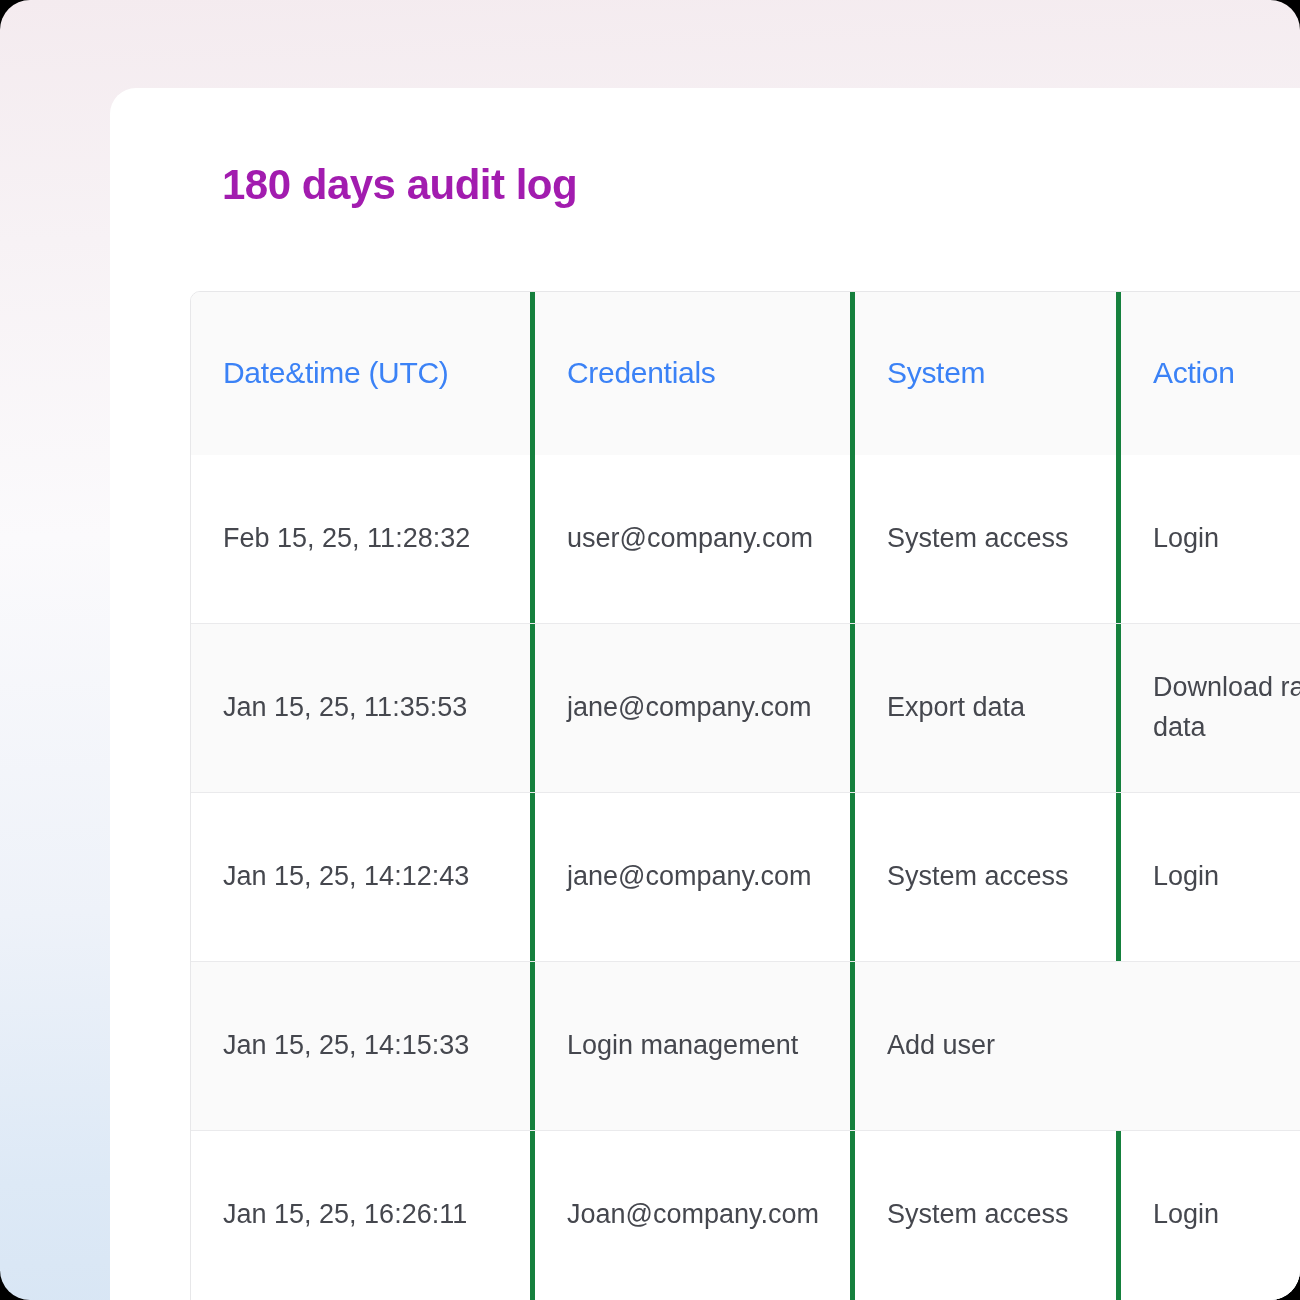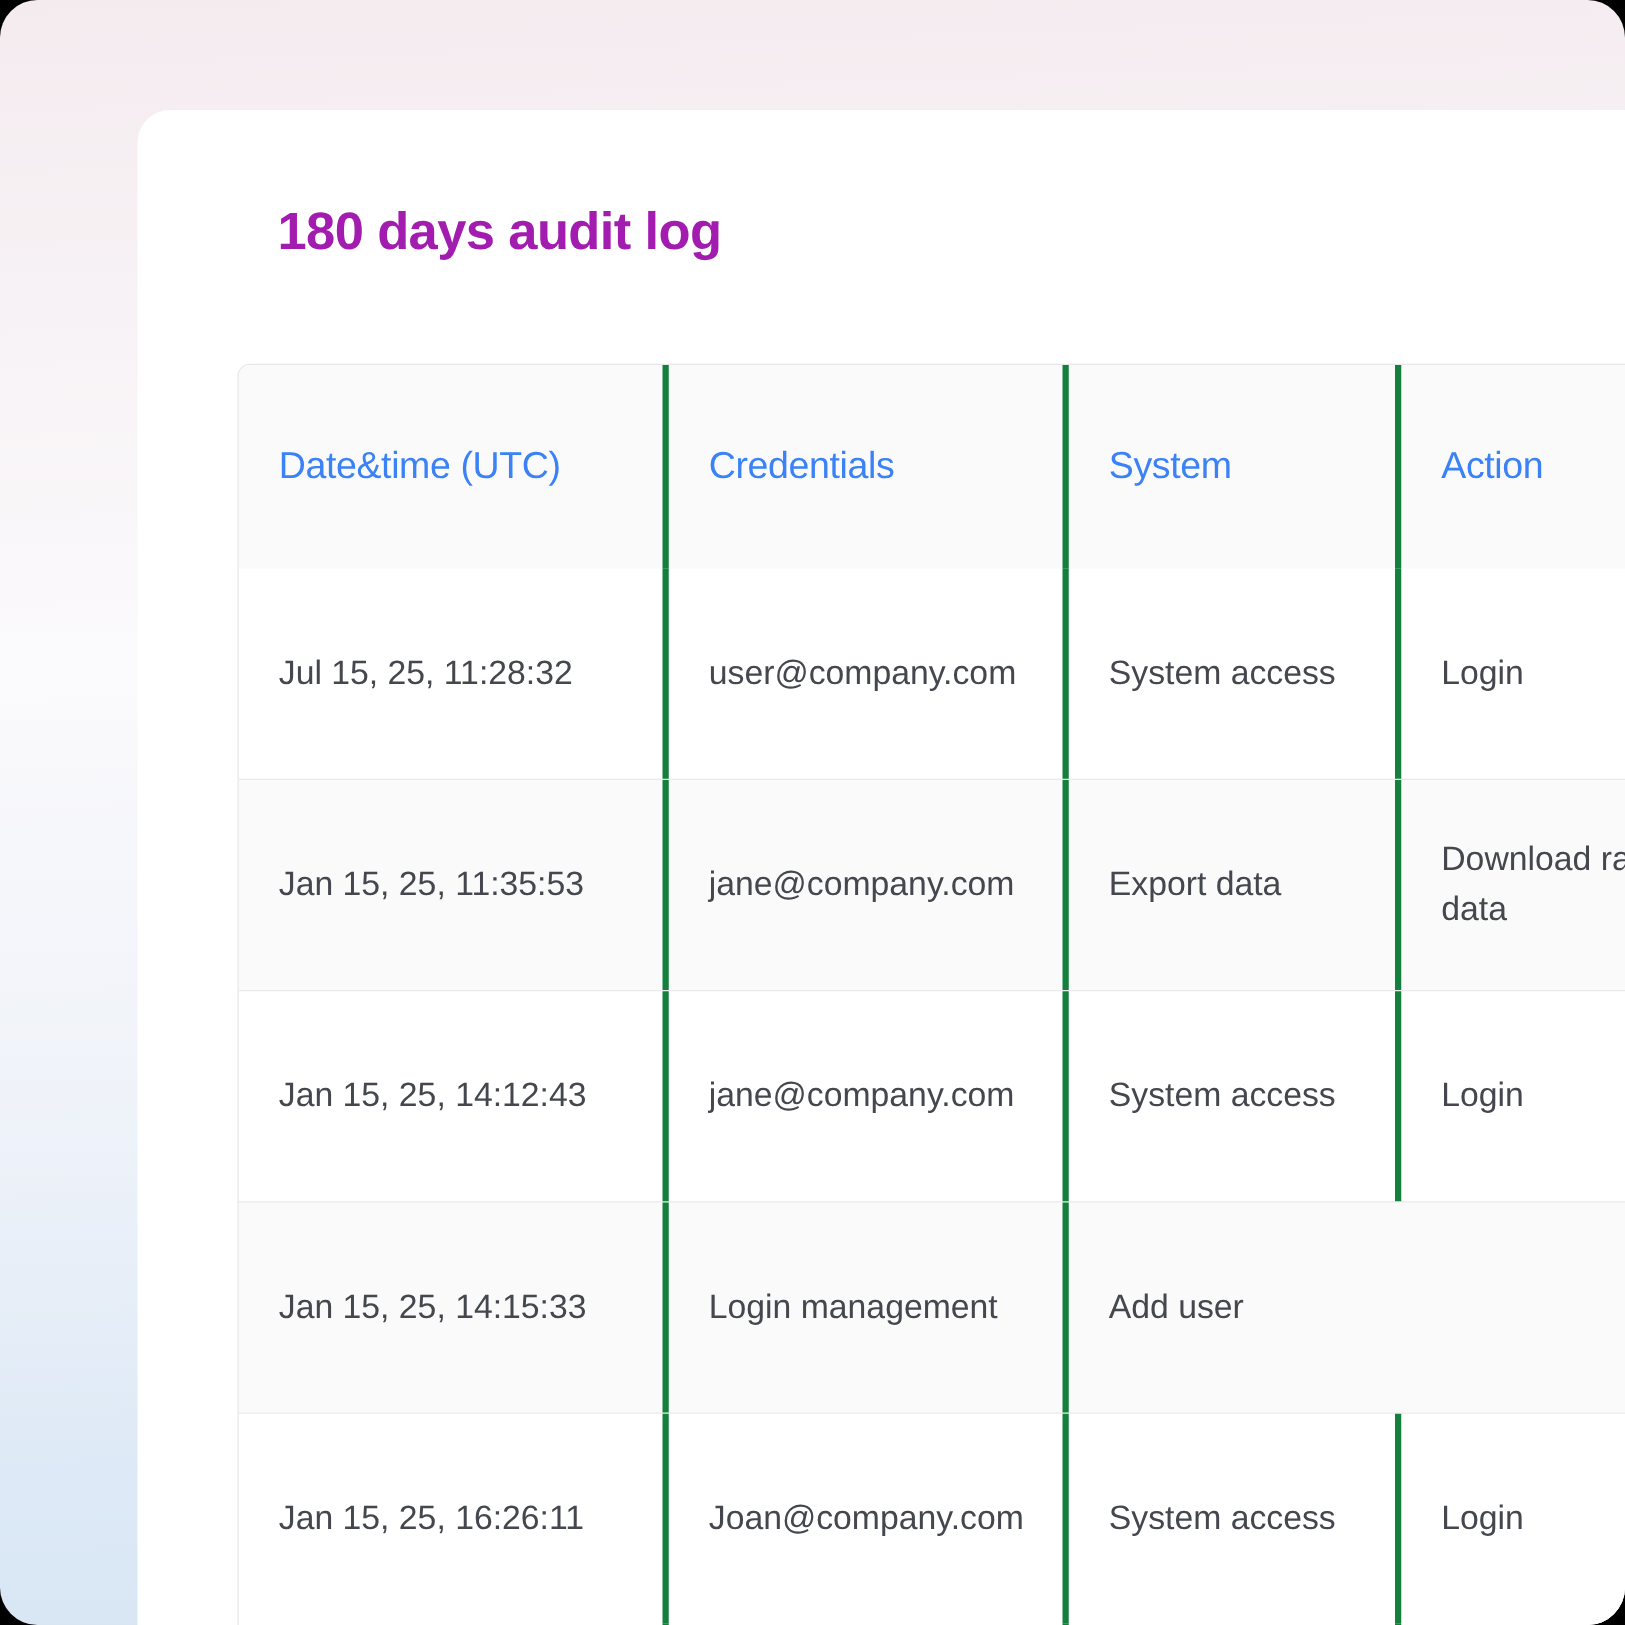--- a/index.html
+++ b/index.html
@@ -89,21 +89,21 @@
 
       <div class="t-row t-head">
         <div class="t-cell">Date&amp;time (UTC)</div>
         <div class="t-cell">Credentials</div>
         <div class="t-cell">System</div>
         <div class="t-cell">Action</div>
       </div>
 
       <div id="table-body">
           <div class="t-row">
-    <div class="t-cell">Jul 15, 25, 11:28:32</div>
+    <div class="t-cell">Feb 15, 25, 11:28:32</div>
     <div class="t-cell">user@company.com</div>
     <div class="t-cell">System access</div>
     <div class="t-cell">Login</div>
   </div>
           <div class="t-row alt">
     <div class="t-cell">Jan 15, 25, 11:35:53</div>
     <div class="t-cell">jane@company.com</div>
     <div class="t-cell">Export data</div>
     <div class="t-cell">Download raw data</div>
   </div>

